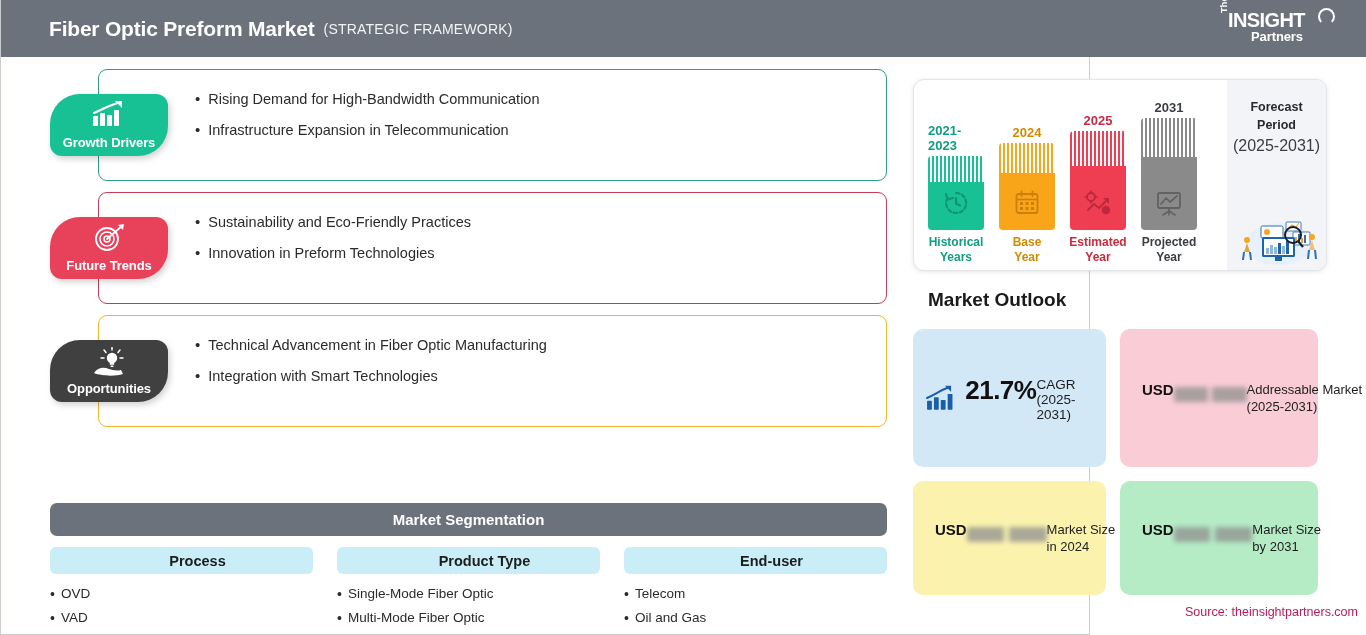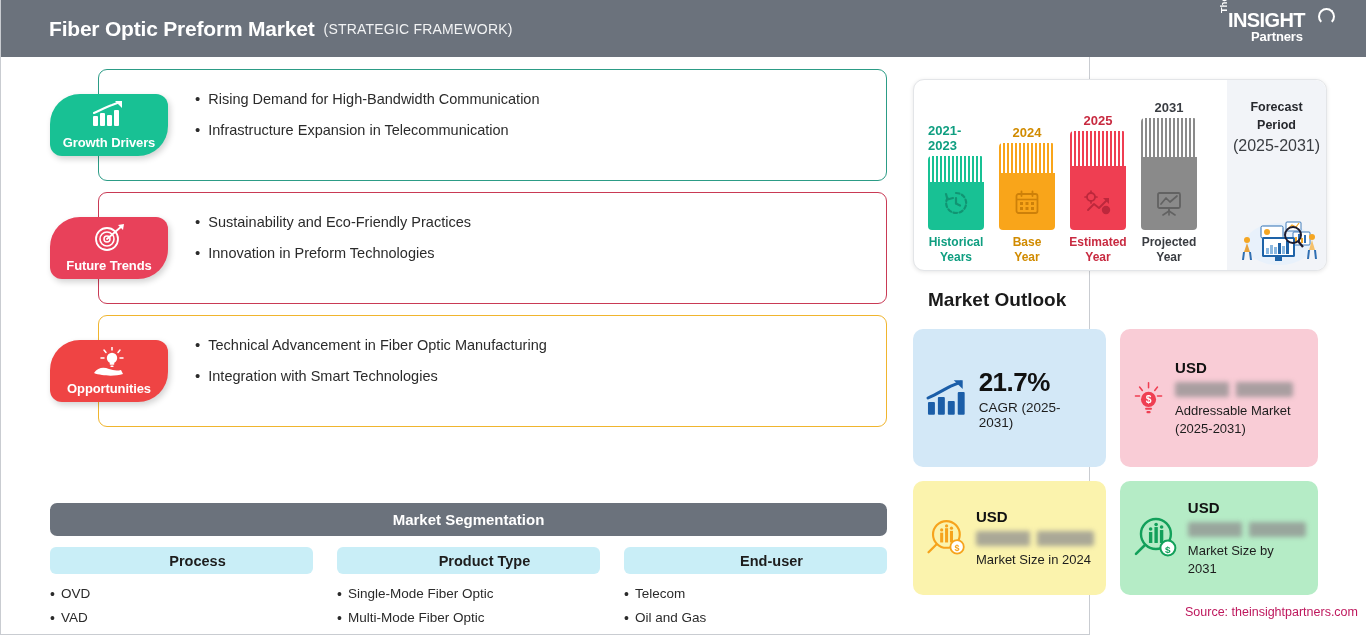--- a/index.html
+++ b/index.html
@@ -169,21 +169,21 @@
     font-size: 19px; font-weight: bold; color: #1a1a1a;
   }
 
   .cards { position: absolute; left: 7px; top: 272px; width: 414px; }
   .card-row { display: flex; gap: 14px; margin-bottom: 14px; }
   .mcard { border-radius: 10px; padding: 12px 12px; display: flex; align-items: center; gap: 10px; }
   .mcard.cagr { width: 193px; height: 138px; background: #d3e8f7; justify-content: center; }
   .mcard.other { width: 198px; height: 138px; background: #f9ccd6; align-items: center; }
   .mcard.yellow { width: 193px; height: 114px; background: #fbf3ad; }
   .mcard.green  { width: 198px; height: 114px; background: #b5ecc6; }
-  .card-body { display: flex; flex-direction: column; }
+  .card-body { display: flex; flex-direction: row; }
   .cagr-val { font-size: 26px; font-weight: bold; color: #111; letter-spacing: -0.5px; }
   .cagr-lbl { font-size: 13.5px; color: #1d1d1d; margin-top: 2px; }
   .usd { font-size: 15px; font-weight: bold; color: #111; }
   .redacted {
     height: 15px; margin: 6px 0 5px 0; border-radius: 2px;
     background: linear-gradient(90deg,#8f8f8f 0 46%, transparent 46% 52%, #8f8f8f 52% 100%);
     filter: blur(2.6px); opacity: 0.75;
   }
   .redacted.w1 { width: 118px; }
   .card-sub { font-size: 13px; color: #1d1d1d; line-height: 1.32; }
@@ -266,21 +266,21 @@
               <div class="bullet">
                 <span class="dot">•</span>
                 <span>Technical Advancement in Fiber Optic Manufacturing</span>
               </div>
               <div class="bullet">
                 <span class="dot">•</span>
                 <span>Integration with Smart Technologies</span>
               </div>
             </div>
           </div>
-          <div class="badge" style="top: 283px; background: #ef4444;">
+          <div class="badge" style="top: 283px; background: #404040;">
             <span class="badge-icon"><svg width="34" height="30" viewBox="0 0 34 30">
       <g stroke="#fff" stroke-width="1.5" stroke-linecap="round">
         <line x1="20" y1="0" x2="20" y2="3"></line>
         <line x1="12" y1="3" x2="14" y2="5.5"></line>
         <line x1="28" y1="3" x2="26" y2="5.5"></line>
         <line x1="9" y1="11" x2="12" y2="11"></line>
         <line x1="31" y1="11" x2="28" y2="11"></line>
       </g>
       <circle cx="20" cy="11" r="5.2" fill="#fff"></circle>
       <rect x="17.6" y="16" width="4.8" height="1.7" rx="0.8" fill="#fff"></rect>

